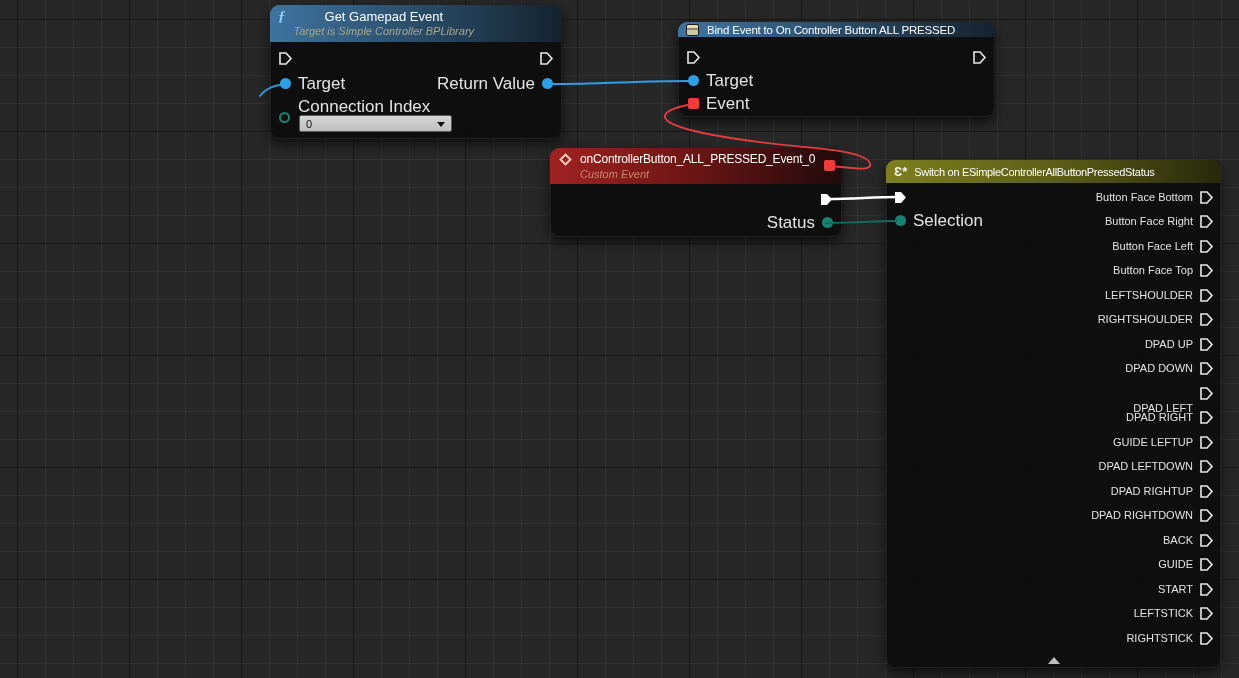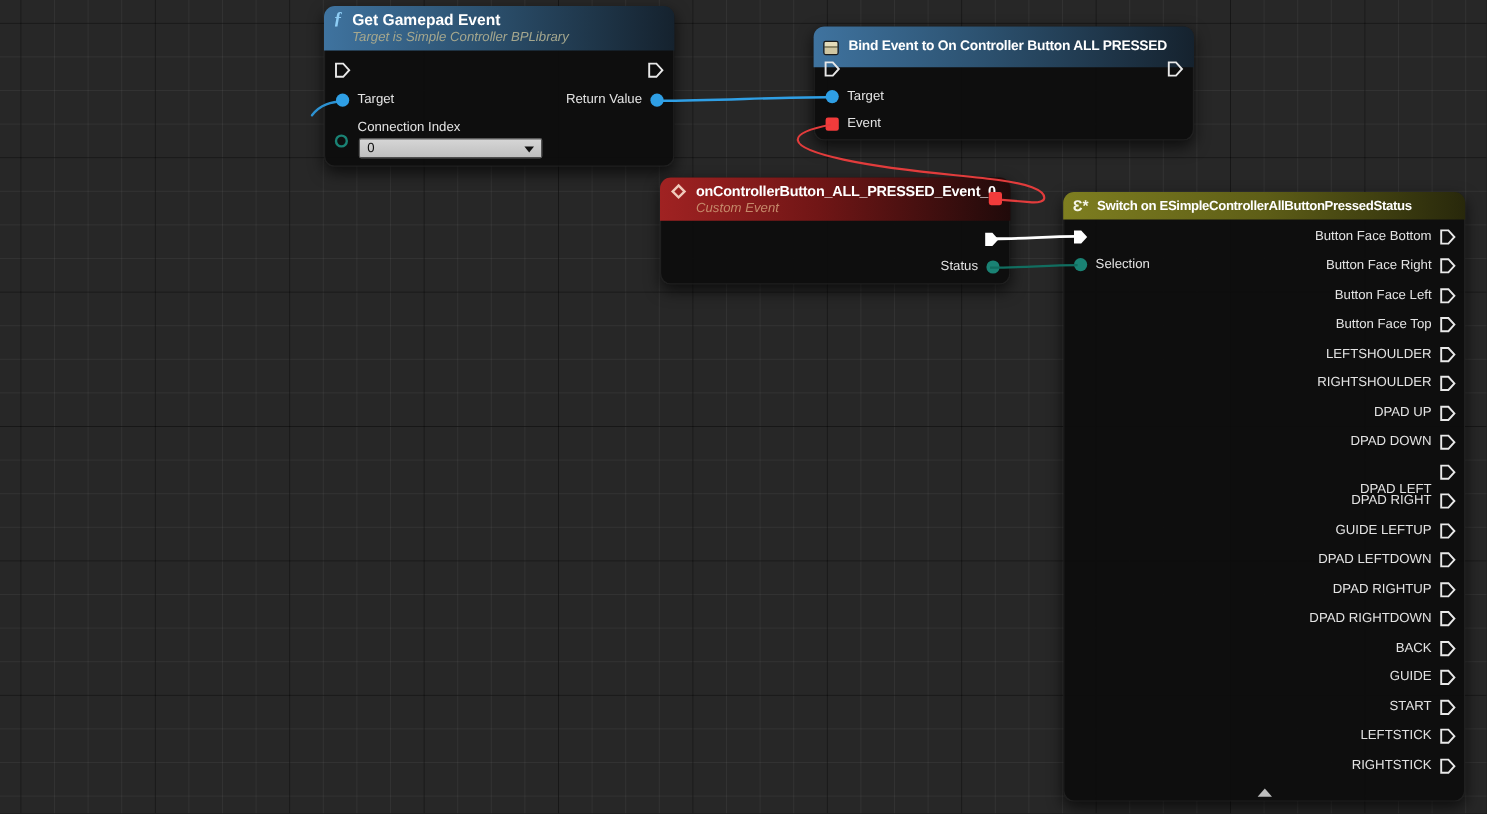--- a/index.html
+++ b/index.html
@@ -19,33 +19,33 @@
     position:absolute;background:rgba(13,13,13,0.95);border-radius:9px;
     box-shadow:0 5px 12px rgba(0,0,0,0.65), inset 0 0 0 1px rgba(255,255,255,0.07);
   }
   .hdr{
     position:absolute;left:0;top:0;right:0;border-radius:9px 9px 0 0;
     display:flex;align-items:flex-start;padding:3px 8px 2px 8px;
   }
   .hdr-func{background:linear-gradient(90deg,#3f739f 0%,#2c516f 45%,#15222e 100%);}
   .hdr-event{background:linear-gradient(90deg,#a02222 0%,#711616 45%,#200a0a 100%);}
   .hdr-switch{background:linear-gradient(90deg,#7e7e20 0%,#5e5e17 50%,#28280b 100%);}
-  .hdr-title{font-weight:bold;color:#fff;white-space:nowrap;line-height:17px;}
+  .hdr-title{font-weight:normal;color:#fff;white-space:nowrap;line-height:17px;text-align:center;}
   .hdr-sub{font-style:italic;font-size:11px;line-height:13px;white-space:nowrap;}
   .sub-func{color:#a5a78e;}
   .sub-event{color:#c5896a;}
   .icon-f{font-style:italic;font-weight:bold;font-size:15px;color:#8ecdf5;line-height:17px;margin-right:8px;font-family:"Liberation Serif",serif;}
   .icon-switch{font-weight:bold;font-size:13px;color:#f5f5e8;line-height:16px;margin-right:7px;}
   .icon-bind{width:13px;height:12px;margin:2px 8px 0 0;border-radius:2px;border:1px solid #1c1c1c;
     background:linear-gradient(#e4dcba 0 3px,#8e8868 3px 5px,#cfc6a2 5px 100%);}
   .icon-diamond{width:9px;height:9px;margin:4px 10px 0 3px;border:2px solid #f0cabc;transform:rotate(45deg);background:transparent;}
   .pin-dot{position:absolute;width:11px;height:11px;border-radius:50%;}
   .pin-dot.hollow{background:transparent !important;border:2px solid;}
   .pin-sq{position:absolute;width:11px;height:11px;border-radius:2px;background:#f23b3b;}
-  .pin-label{position:absolute;font-size:11px;color:#e3e3e3;line-height:13px;white-space:nowrap;}
+  .pin-label{position:absolute;font-size:17px;color:#e3e3e3;line-height:13px;white-space:nowrap;}
   .out-label{position:absolute;font-size:11px;color:#e3e3e3;line-height:13px;white-space:nowrap;right:28px;text-align:right;}
   .execsvg{position:absolute;}
   .dropdown{
     position:absolute;background:linear-gradient(#d6d6d6,#bfbfbf);border:1px solid #5a5a5a;border-radius:2px;
     height:17px;display:flex;align-items:center;padding:0 6px;font-size:11px;color:#111;
   }
   .dropdown .tri{position:absolute;right:6px;top:6px;width:0;height:0;border-left:4px solid transparent;border-right:4px solid transparent;border-top:5px solid #111;}
   .collapse-tri{position:absolute;left:50%;bottom:4px;margin-left:-6px;width:0;height:0;
     border-left:6px solid transparent;border-right:6px solid transparent;border-bottom:7px solid #bdbdbd;}
   svg.wires{position:absolute;left:0;top:0;pointer-events:none;z-index:5;}
@@ -75,21 +75,21 @@
     <span class="pin-label" style="right:27px;top:72px;">Return Value</span>
     <span class="pin-label" style="left:28px;top:95px;">Connection Index</span>
     <div class="pin-dot hollow" style="left:9px;top:107px;border-color:#1a8274;"></div>
     <div class="dropdown" style="left:29px;top:110px;width:153px;">
       <span>0</span>
       <span class="tri"></span>
     </div>
   </div>
 
   <div class="node" style="left:678px;top:22px;width:317px;height:95px;">
-    <div class="hdr hdr-func" style="height:34px;align-items:center;">
+    <div class="hdr hdr-func" style="height:15px;align-items:center;">
       <div class="icon-bind" style="margin-top:0;"></div>
       <span class="hdr-title" style="font-size:11.5px;letter-spacing:-0.2px;">Bind Event to On Controller Button ALL PRESSED</span>
     </div>
     <svg class="execsvg" style="left:8px;top:28px;" width="15" height="15" viewBox="0 0 15 15">
         <path d="M2 2 h6 l5 5.5 -5 5.5 h-6 z" fill="none" stroke="#e8e8e8" stroke-width="1.6"></path>
       </svg>
     <svg class="execsvg" style="right:8px;top:28px;" width="15" height="15" viewBox="0 0 15 15">
         <path d="M2 2 h6 l5 5.5 -5 5.5 h-6 z" fill="none" stroke="#e8e8e8" stroke-width="1.6"></path>
       </svg>
     <div class="pin-dot" style="left:10px;top:53px;background:#2f9fe5;"></div>

